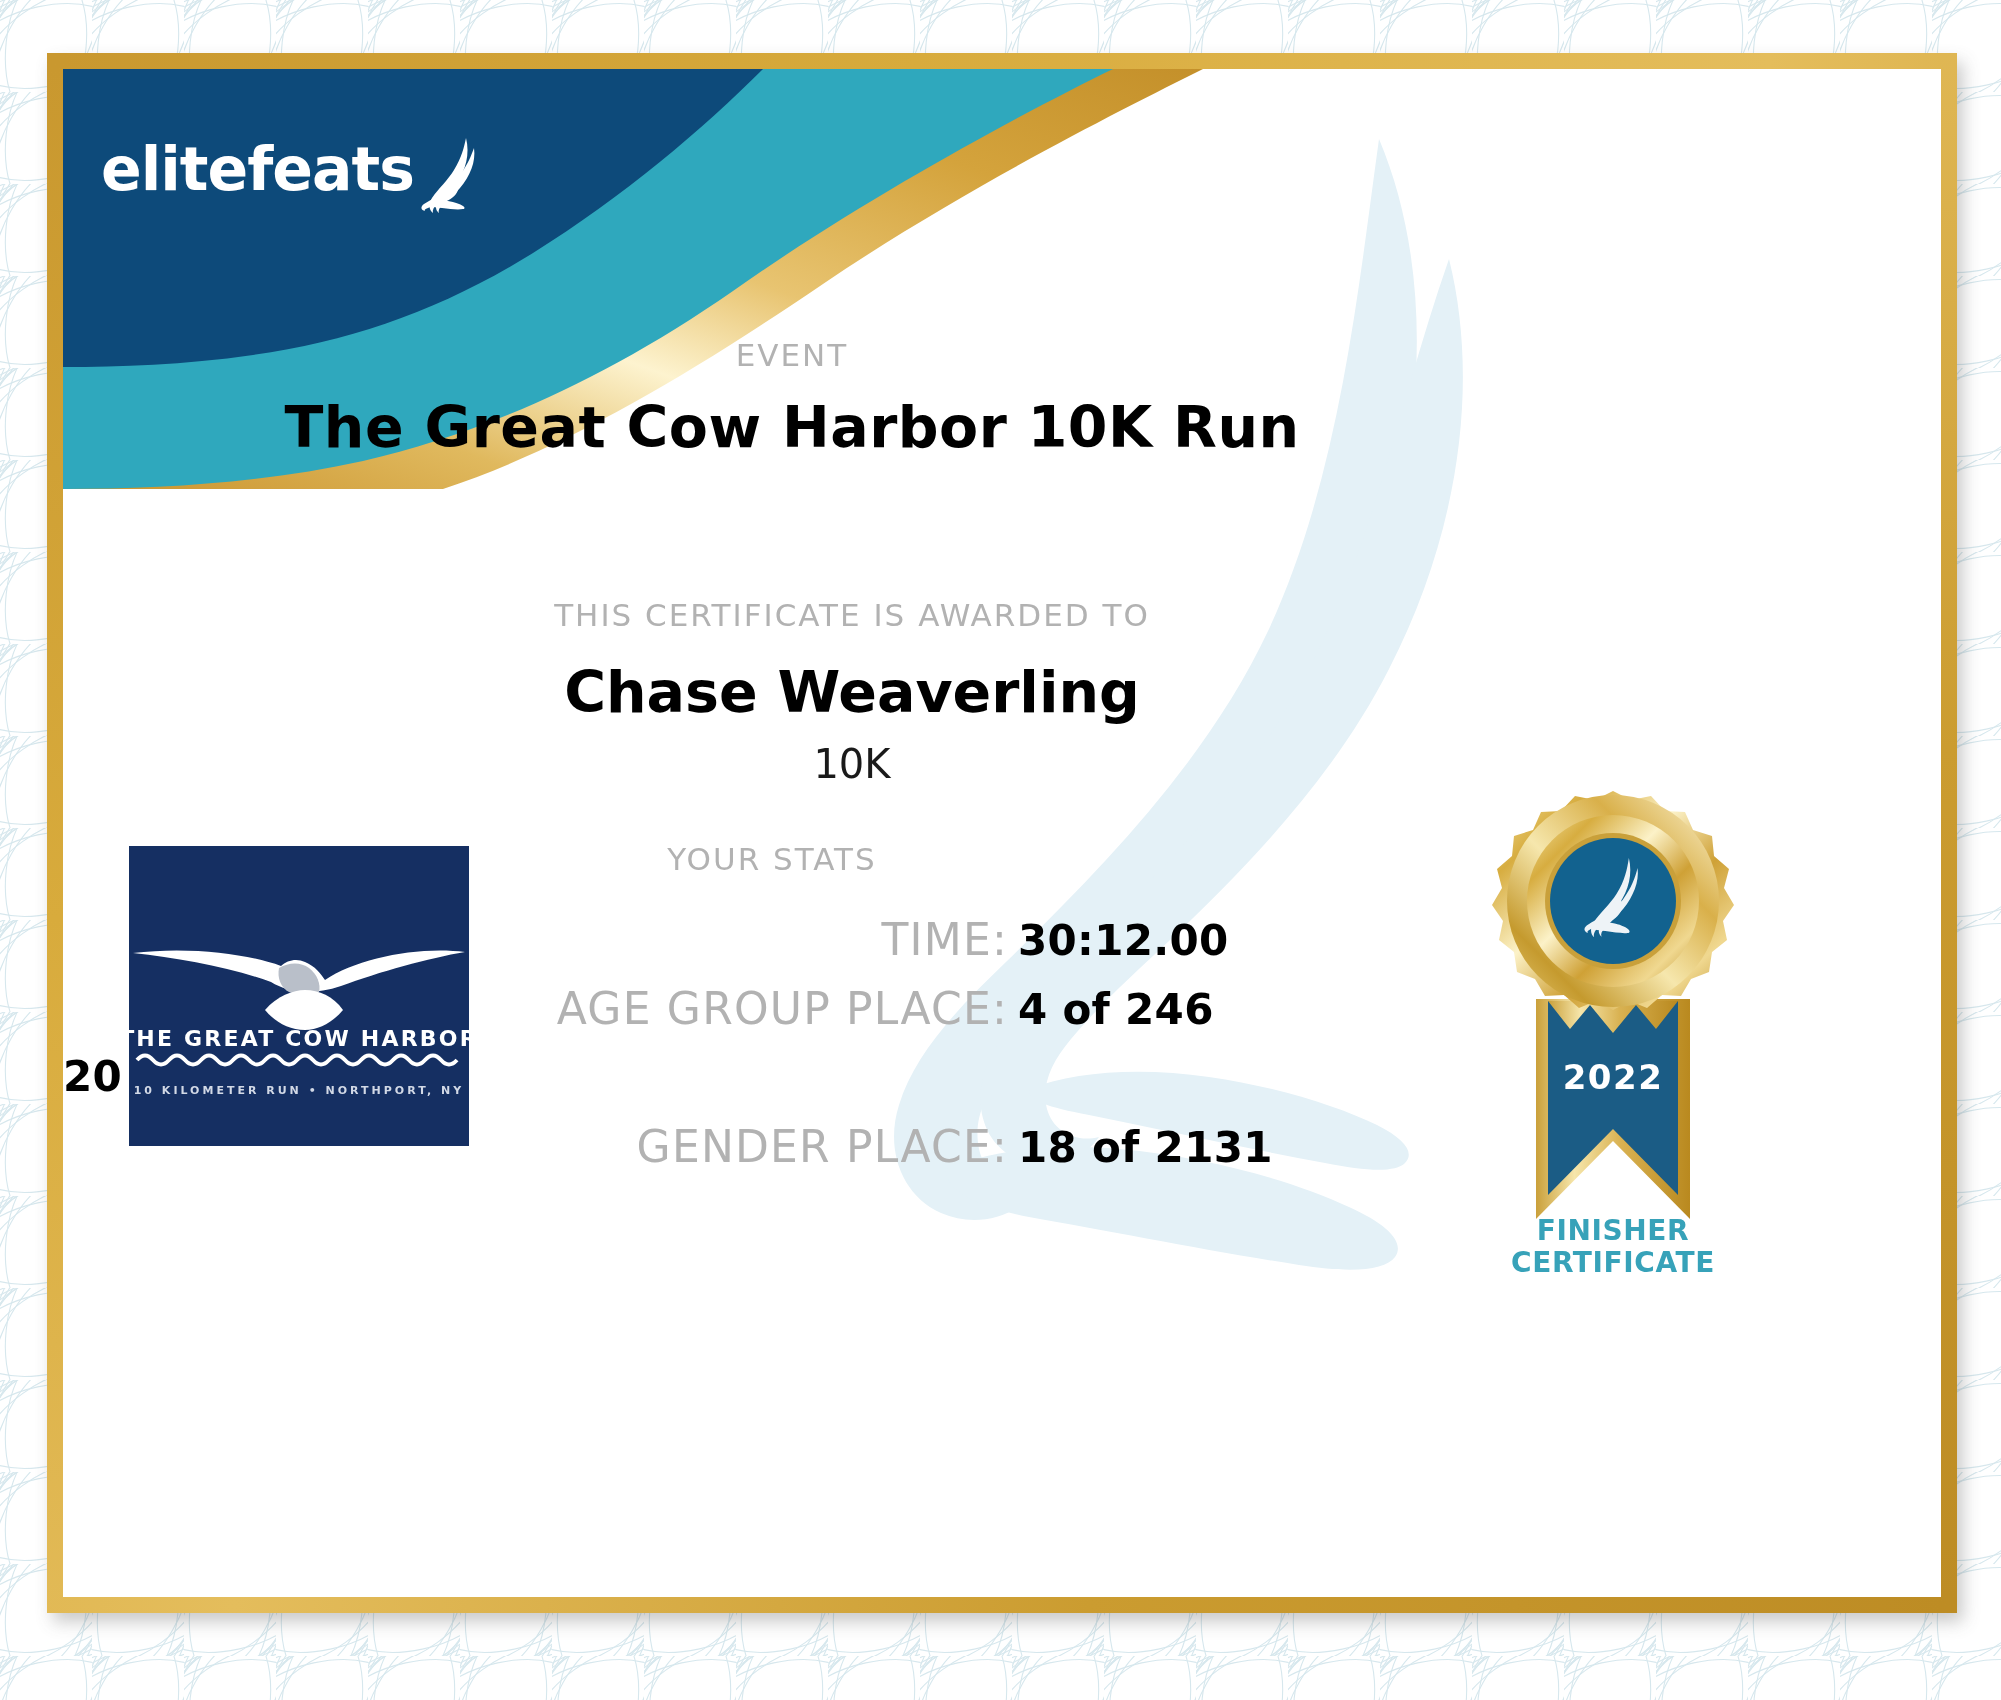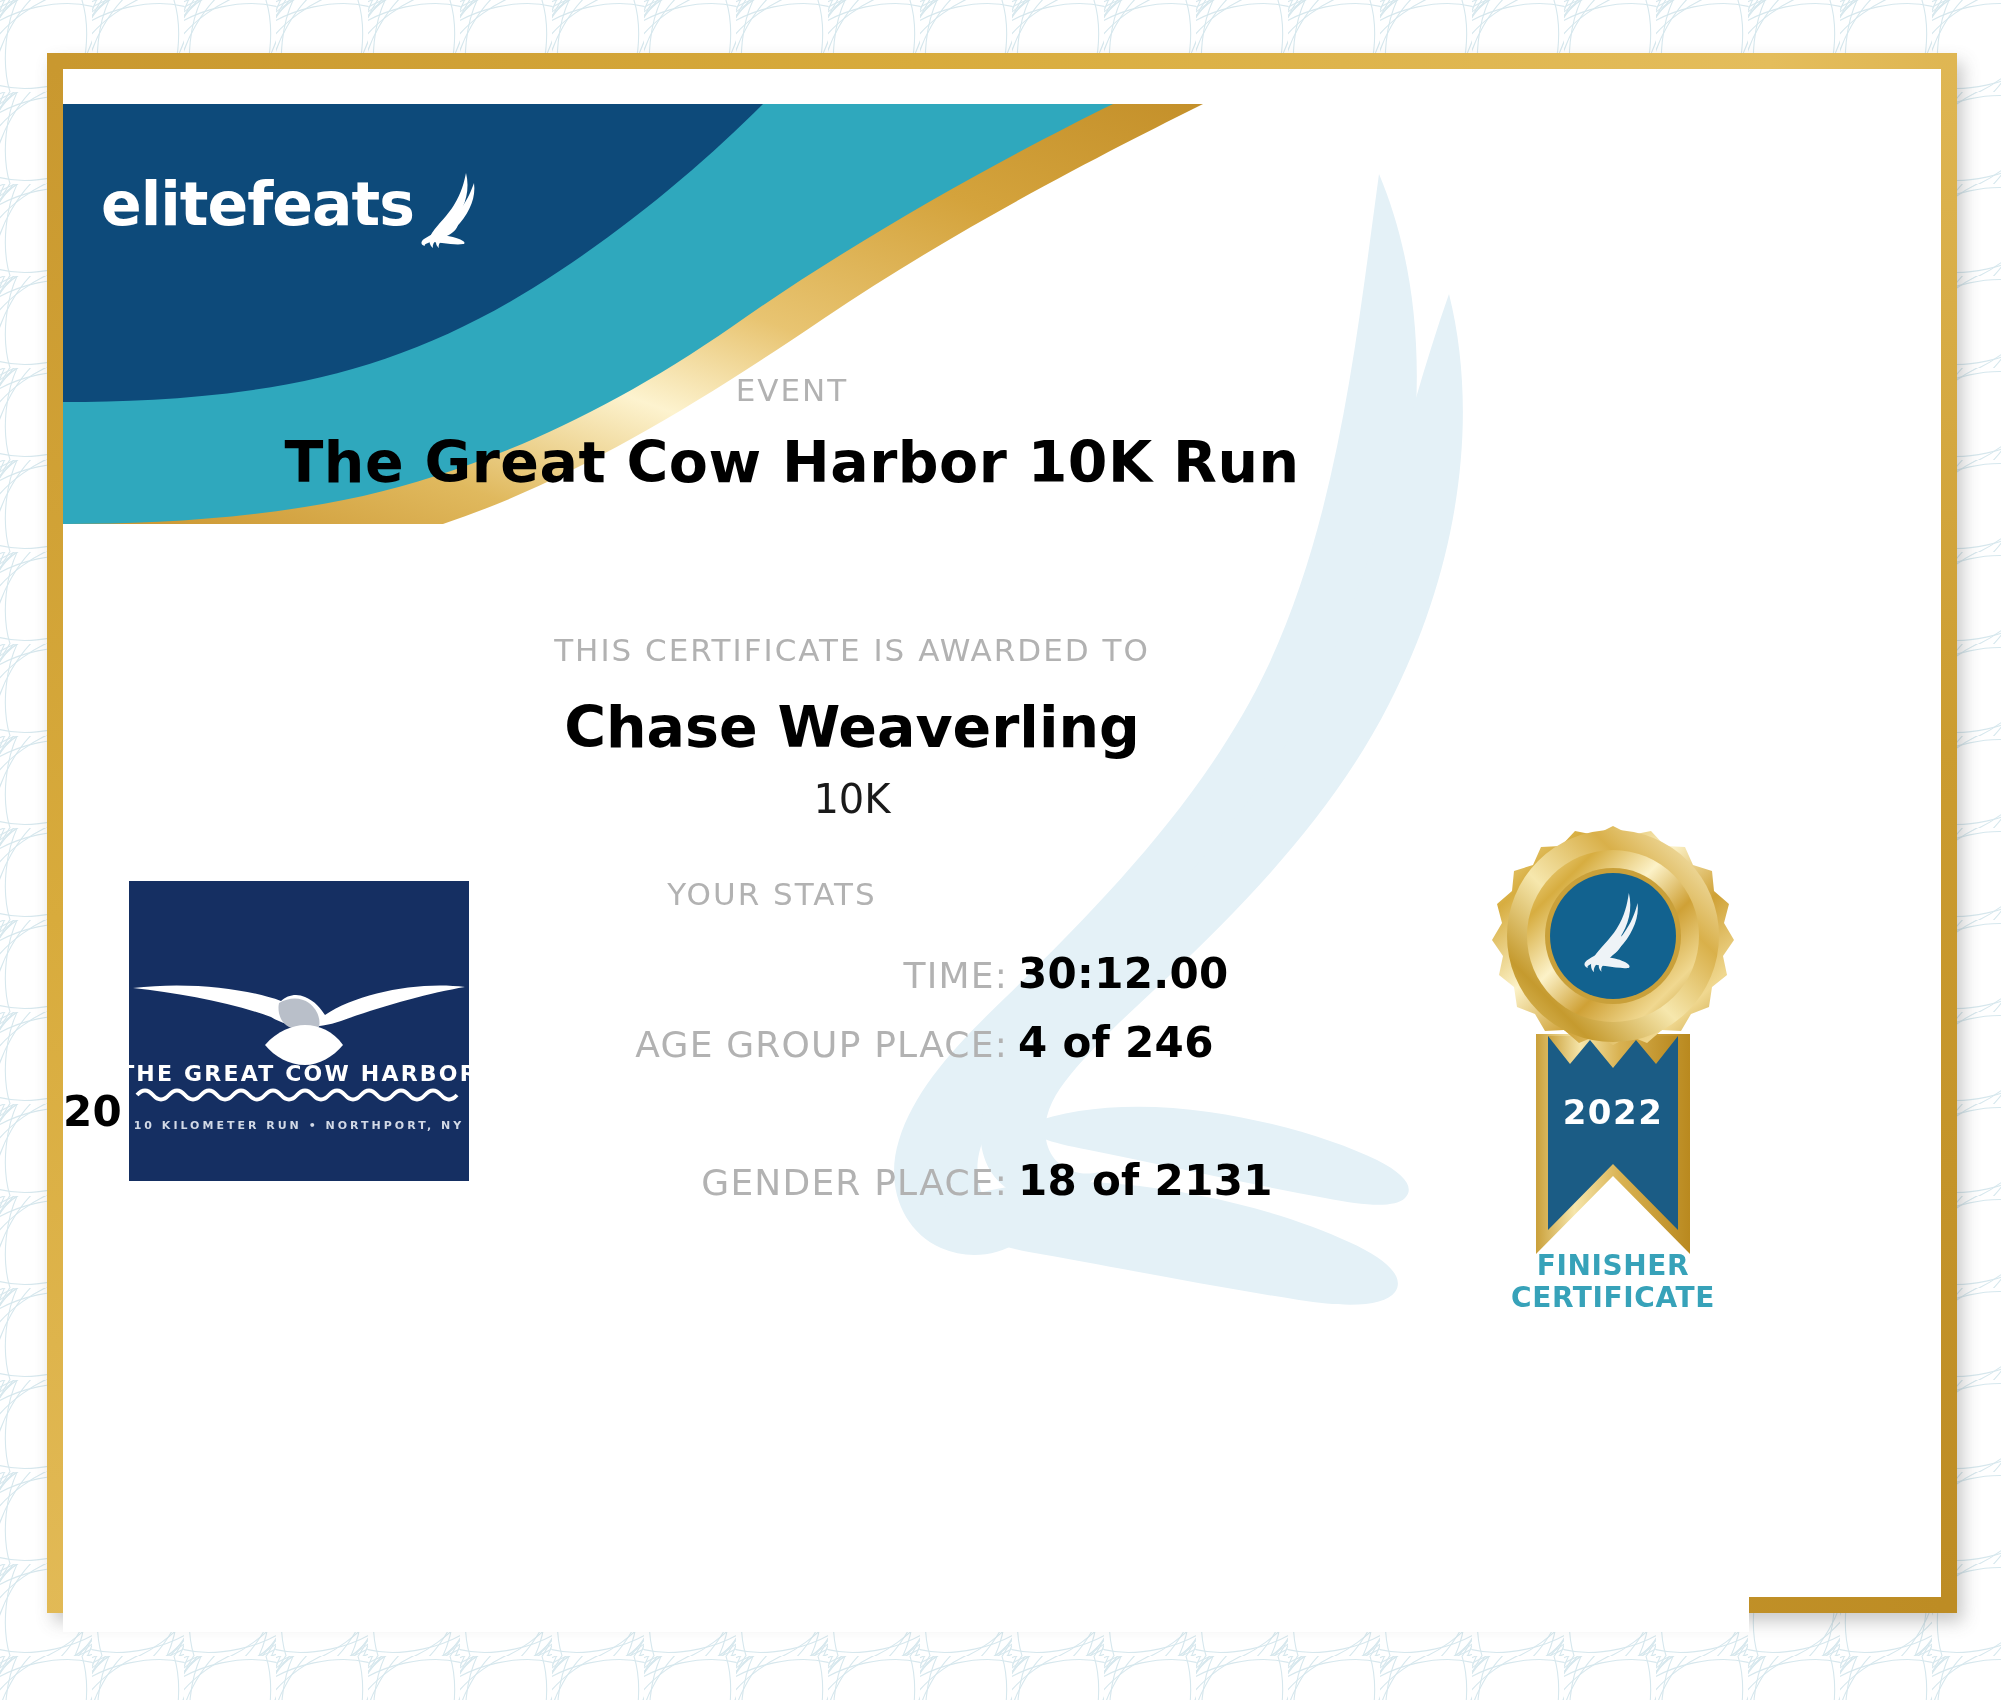--- a/index.html
+++ b/index.html
@@ -38,21 +38,20 @@
     z-index:2;
   }
 
   .inner{
     position:absolute;
     left:63px;top:69px;
     width:1686px;height:1528px;
     overflow:hidden;
     background:#ffffff;
     z-index:3;
-    margin-top:35px;
   }
 
   
   .watermark{
     position:absolute;
     right:160px;top:40px;
     width:900px;height:1180px;
     opacity:1;
     pointer-events:none;
   }
@@ -132,21 +131,21 @@
   .stat-row{
     display:flex;
     align-items:baseline;
     margin-bottom:19px;
     height:50px;
   }
   .stat-label{
     width:945px;
     text-align:right;
     color:#b2b2b2;
-    font-size:36px;
+    font-size:44px;
     letter-spacing:1.2px;
     font-family:"DejaVu Sans", sans-serif;
     padding-right:10px;
   }
   .stat-value{
     color:#000000;
     font-size:42px;
     font-weight:700;
     letter-spacing:.3px;
     font-family:"DejaVu Sans", sans-serif;

